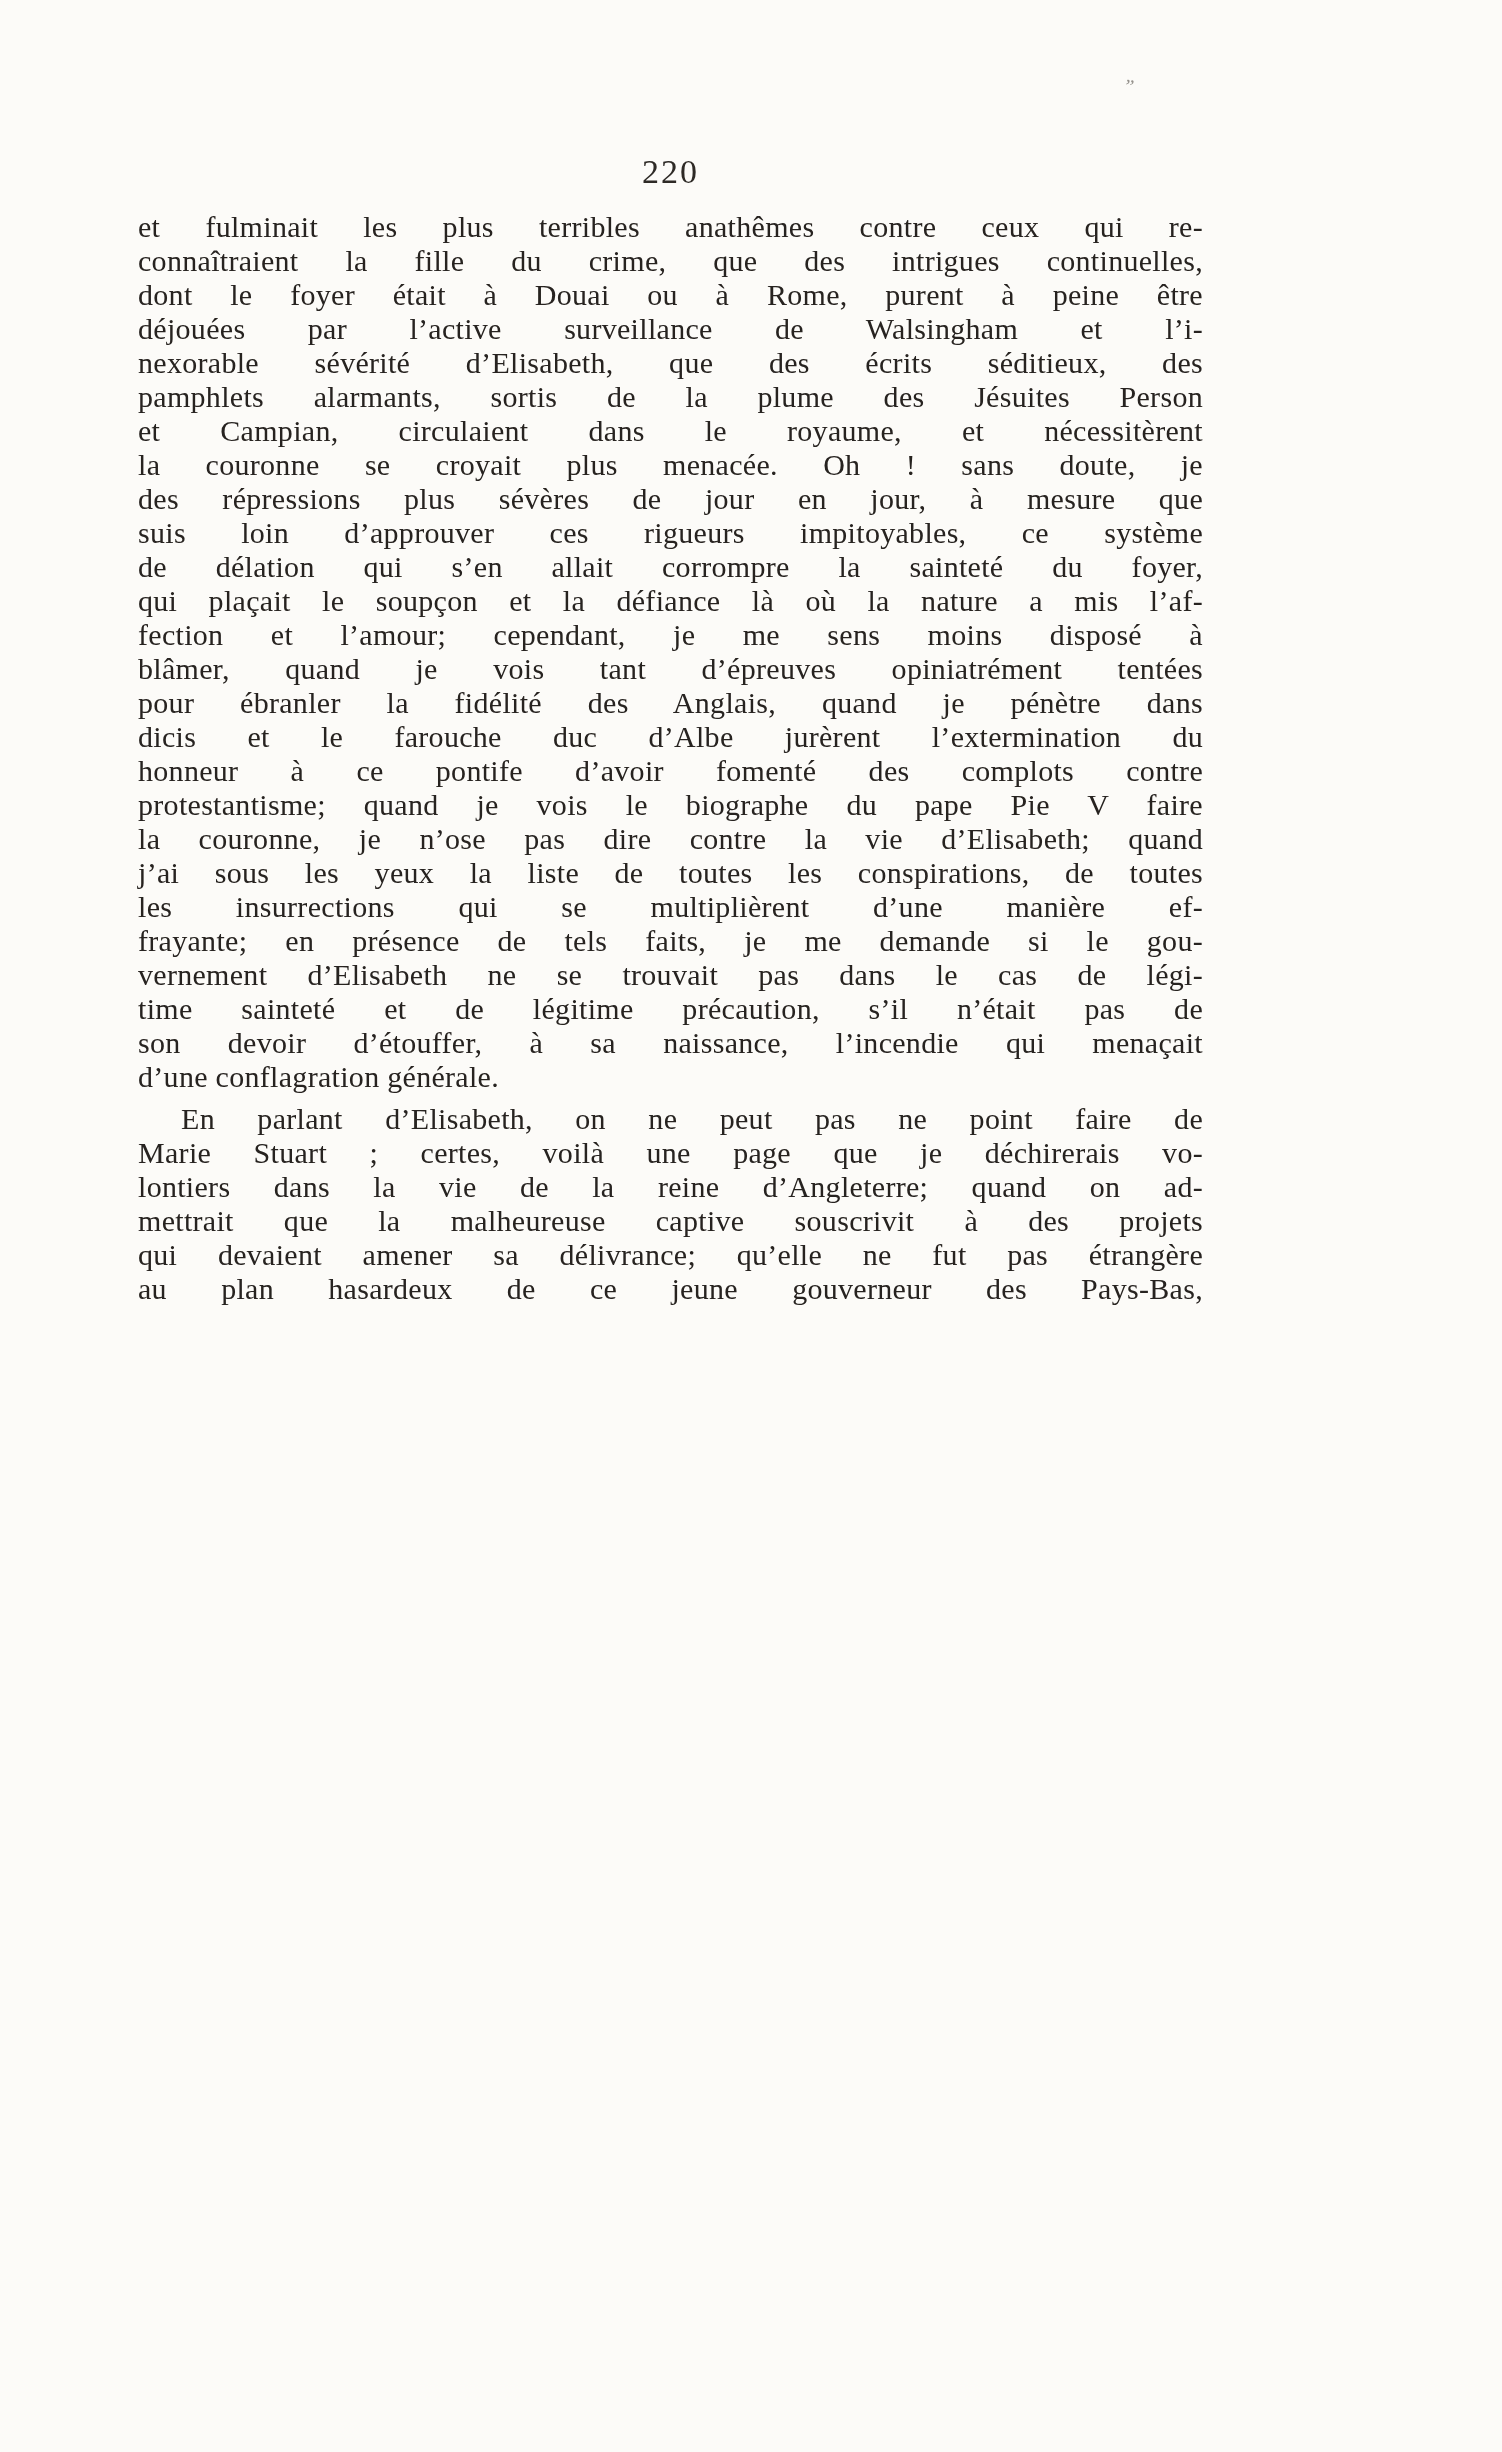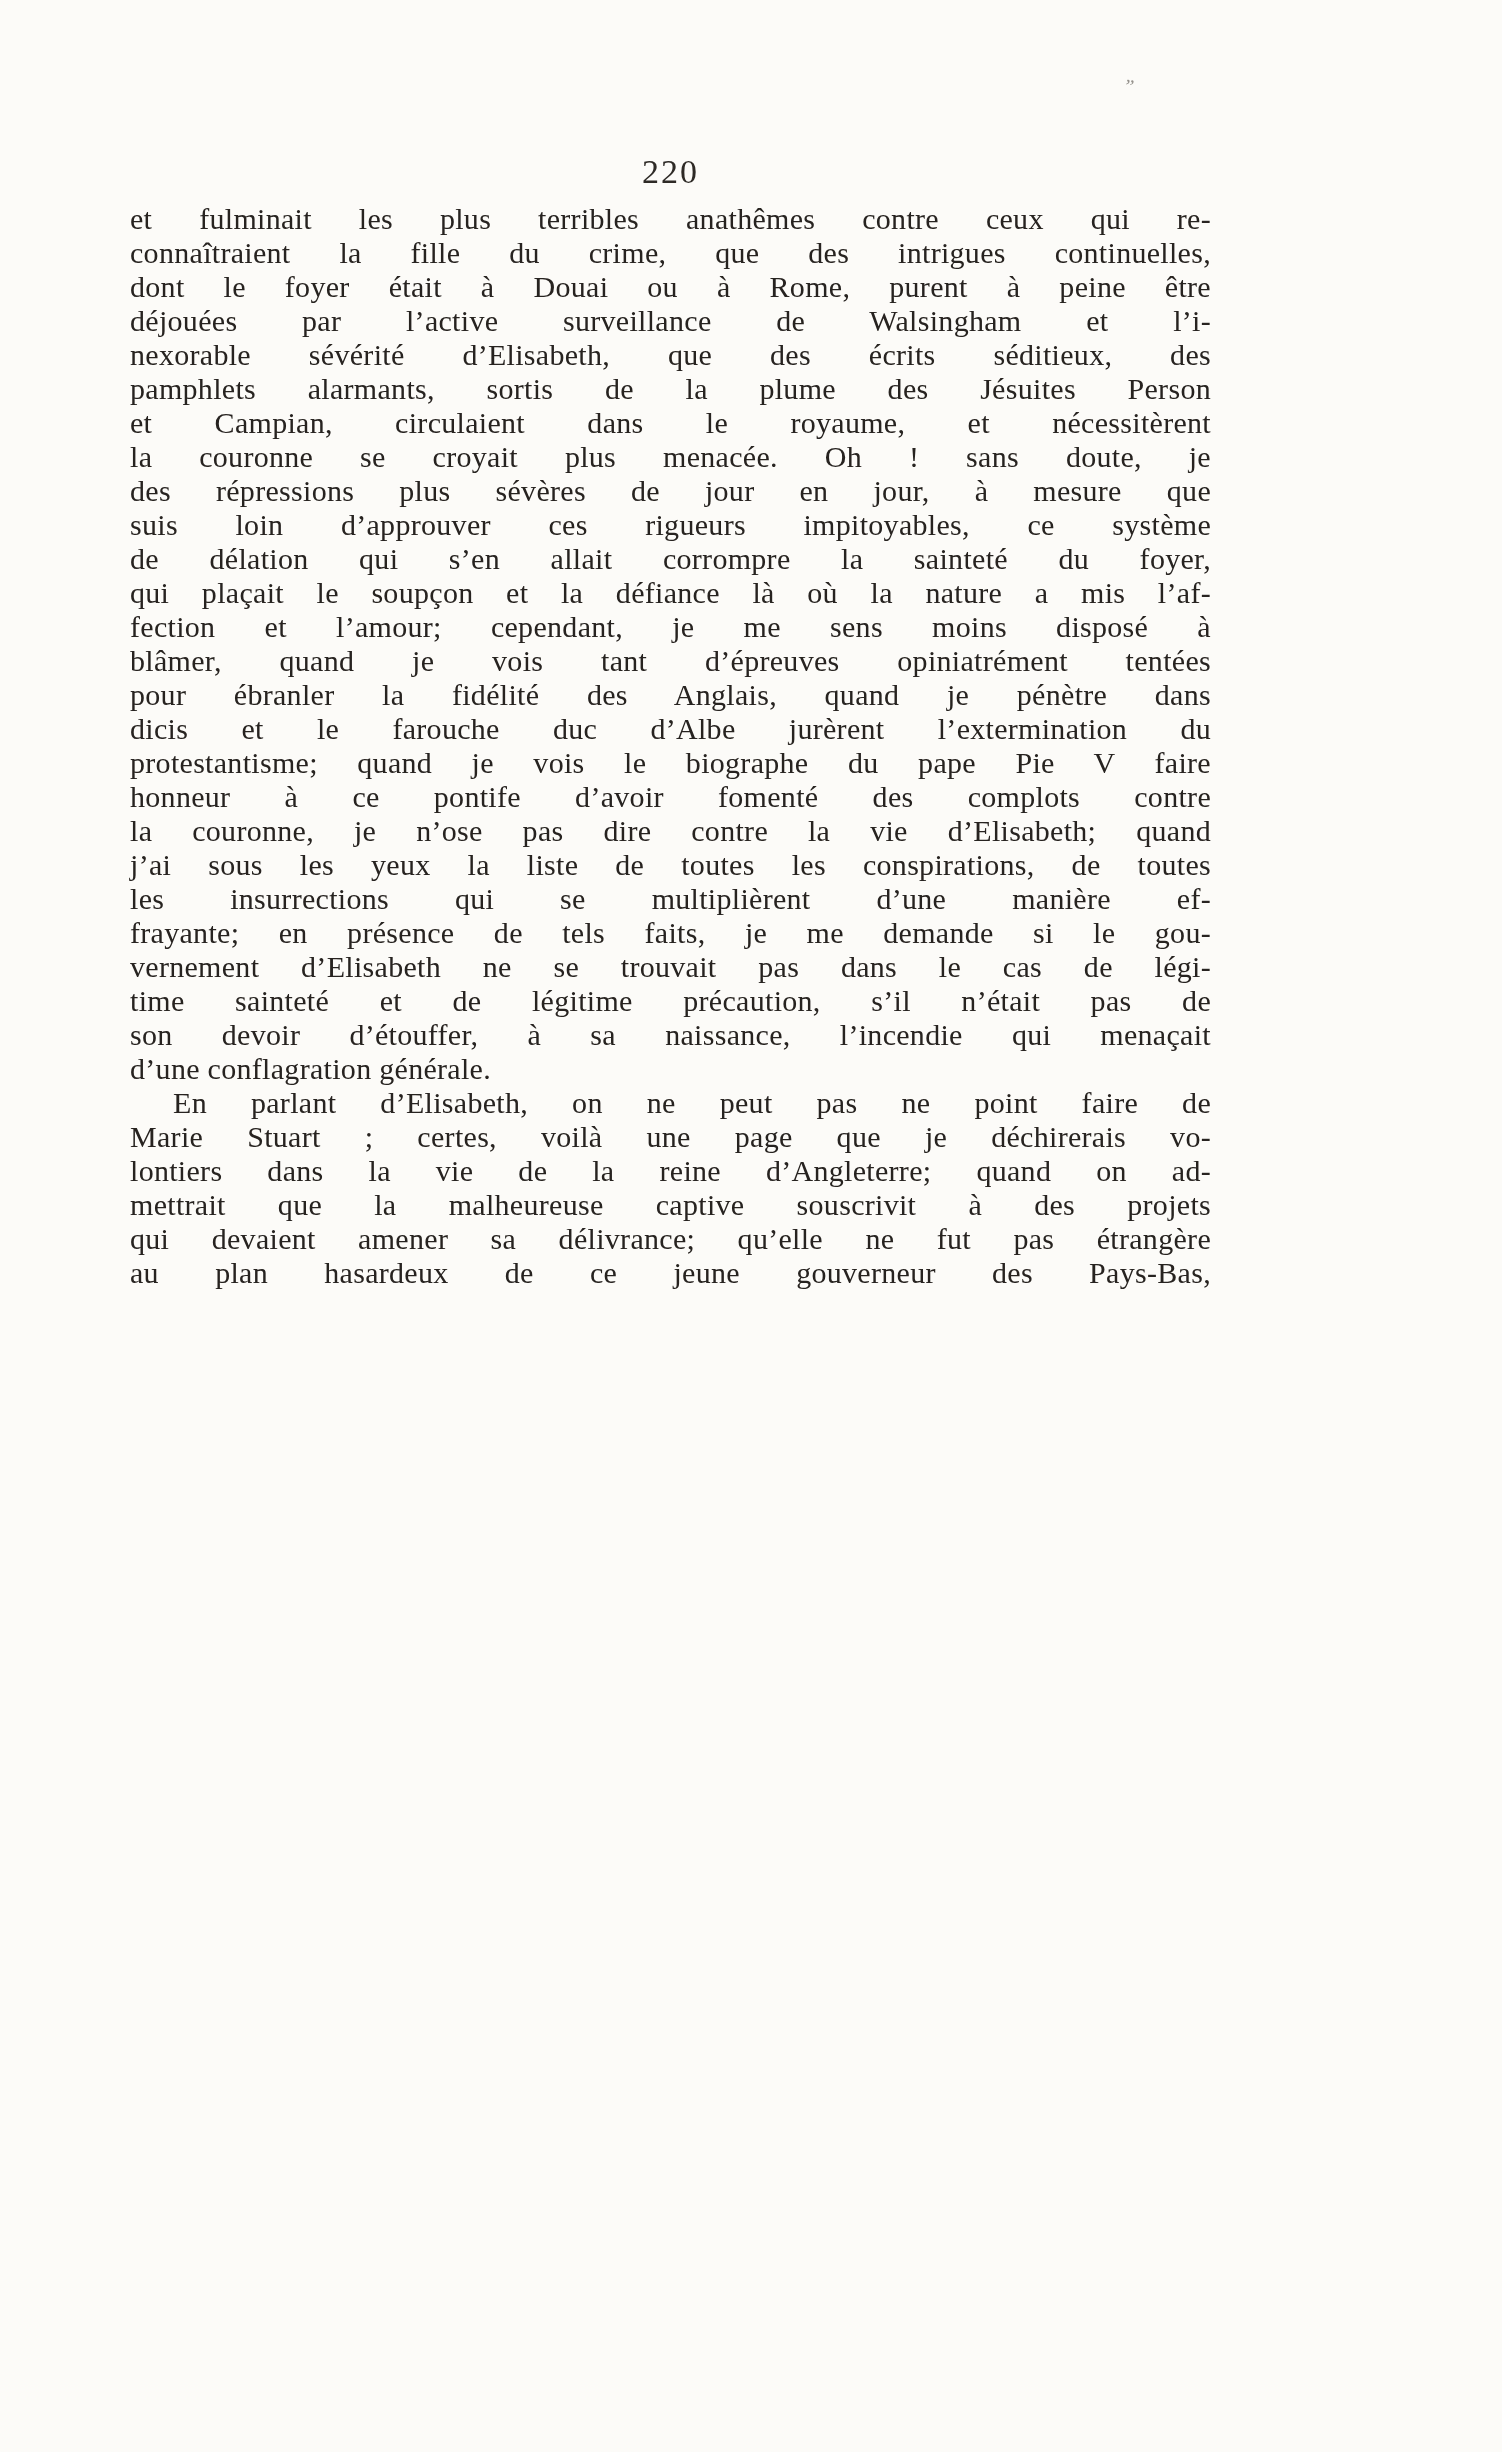--- a/index.html
+++ b/index.html
@@ -33,21 +33,21 @@
   .text-block {
     position: absolute;
     left: 130px;
     top: 202px;
     width: 1081px;
     font-size: 30px;
     line-height: 34px;
     letter-spacing: 0.3px;
   }
   .paragraph {
-    margin: 0;
+    margin: 8px;
   }
   .line {
     text-align: justify;
     text-align-last: justify;
     height: 34px;
     overflow: visible;
     white-space: normal;
   }
   .line.para-end {
     text-align-last: left;
@@ -85,22 +85,22 @@
         <div class="line"><span>et Campian, circulaient dans le royaume, et nécessitèrent</span></div>
         <div class="line"><span>la couronne se croyait plus menacée. Oh ! sans doute, je</span></div>
         <div class="line"><span>des répressions plus sévères de jour en jour, à mesure que</span></div>
         <div class="line"><span>suis loin d’approuver ces rigueurs impitoyables, ce système</span></div>
         <div class="line"><span>de délation qui s’en allait corrompre la sainteté du foyer,</span></div>
         <div class="line"><span>qui plaçait le soupçon et la défiance là où la nature a mis l’af-</span></div>
         <div class="line"><span>fection et l’amour; cependant, je me sens moins disposé à</span></div>
         <div class="line"><span>blâmer, quand je vois tant d’épreuves opiniatrément tentées</span></div>
         <div class="line"><span>pour ébranler la fidélité des Anglais, quand je pénètre dans</span></div>
         <div class="line"><span>dicis et le farouche duc d’Albe jurèrent l’extermination du</span></div>
+        <div class="line"><span>honneur à ce pontife d’avoir fomenté des complots contre</span></div>
         <div class="line"><span>protestantisme; quand je vois le biographe du pape Pie V faire</span></div>
-        <div class="line"><span>honneur à ce pontife d’avoir fomenté des complots contre</span></div>
         <div class="line"><span>la couronne, je n’ose pas dire contre la vie d’Elisabeth; quand</span></div>
         <div class="line"><span>j’ai sous les yeux la liste de toutes les conspirations, de toutes</span></div>
         <div class="line"><span>les insurrections qui se multiplièrent d’une manière ef-</span></div>
         <div class="line"><span>frayante; en présence de tels faits, je me demande si le gou-</span></div>
         <div class="line"><span>vernement d’Elisabeth ne se trouvait pas dans le cas de légi-</span></div>
         <div class="line"><span>time sainteté et de légitime précaution, s’il n’était pas de</span></div>
         <div class="line"><span>son devoir d’étouffer, à sa naissance, l’incendie qui menaçait</span></div>
         <div class="line para-end"><span>d’une conflagration générale.</span></div>
       </div>
       <div class="paragraph">

